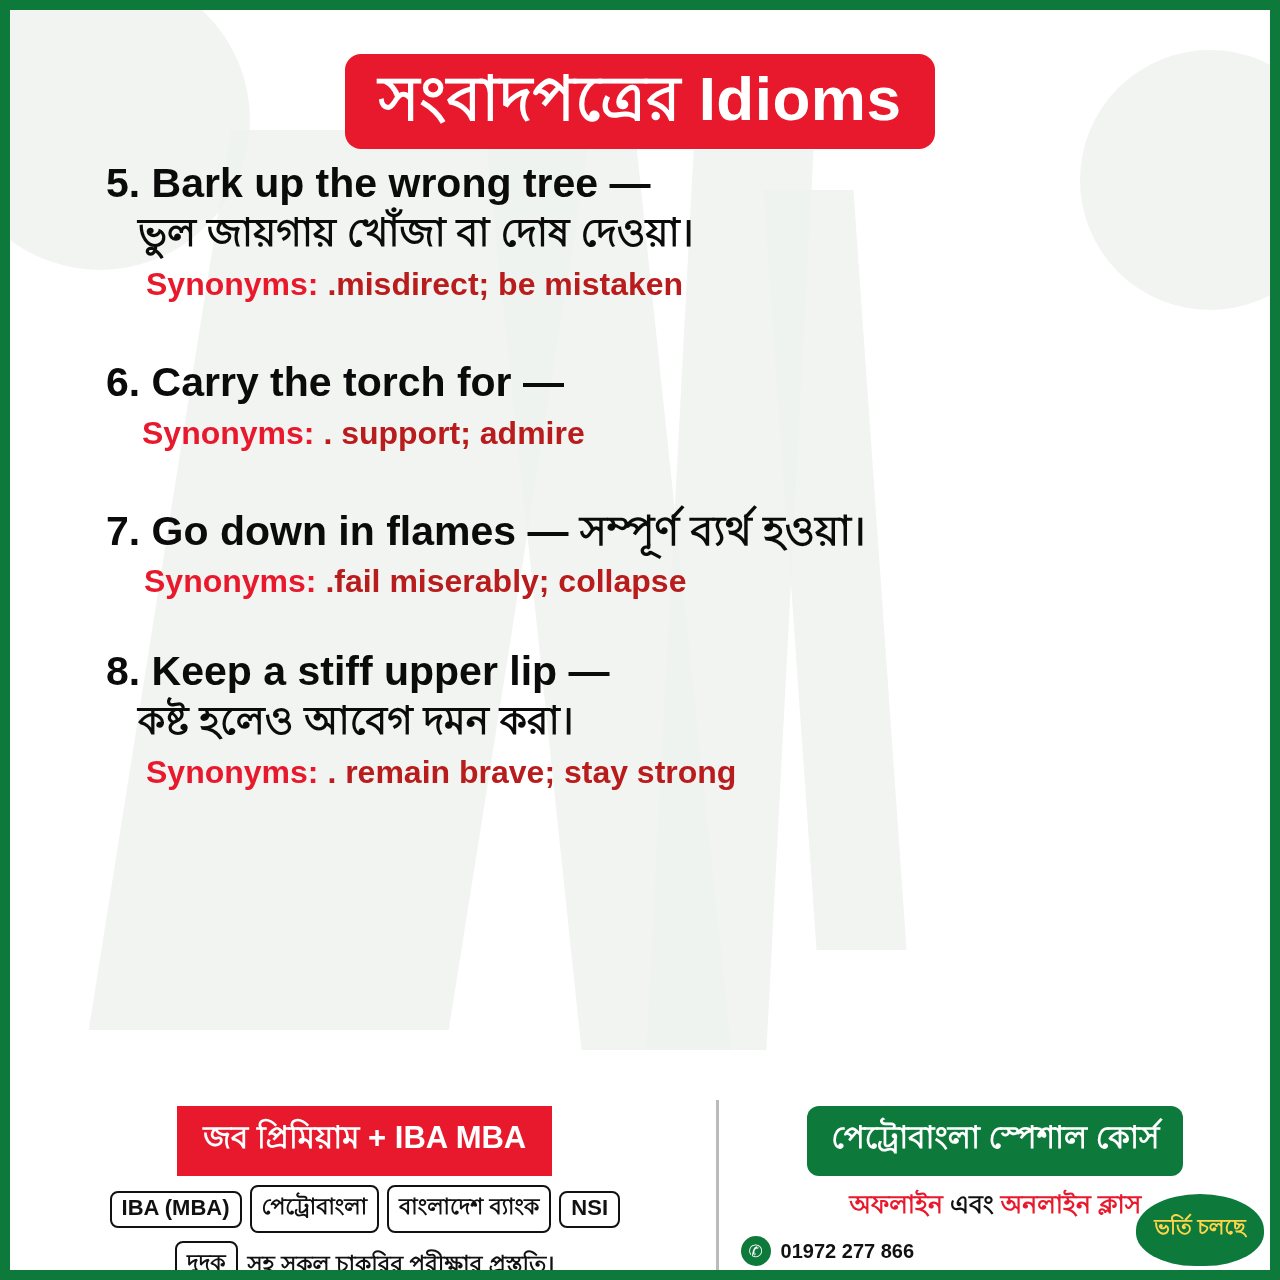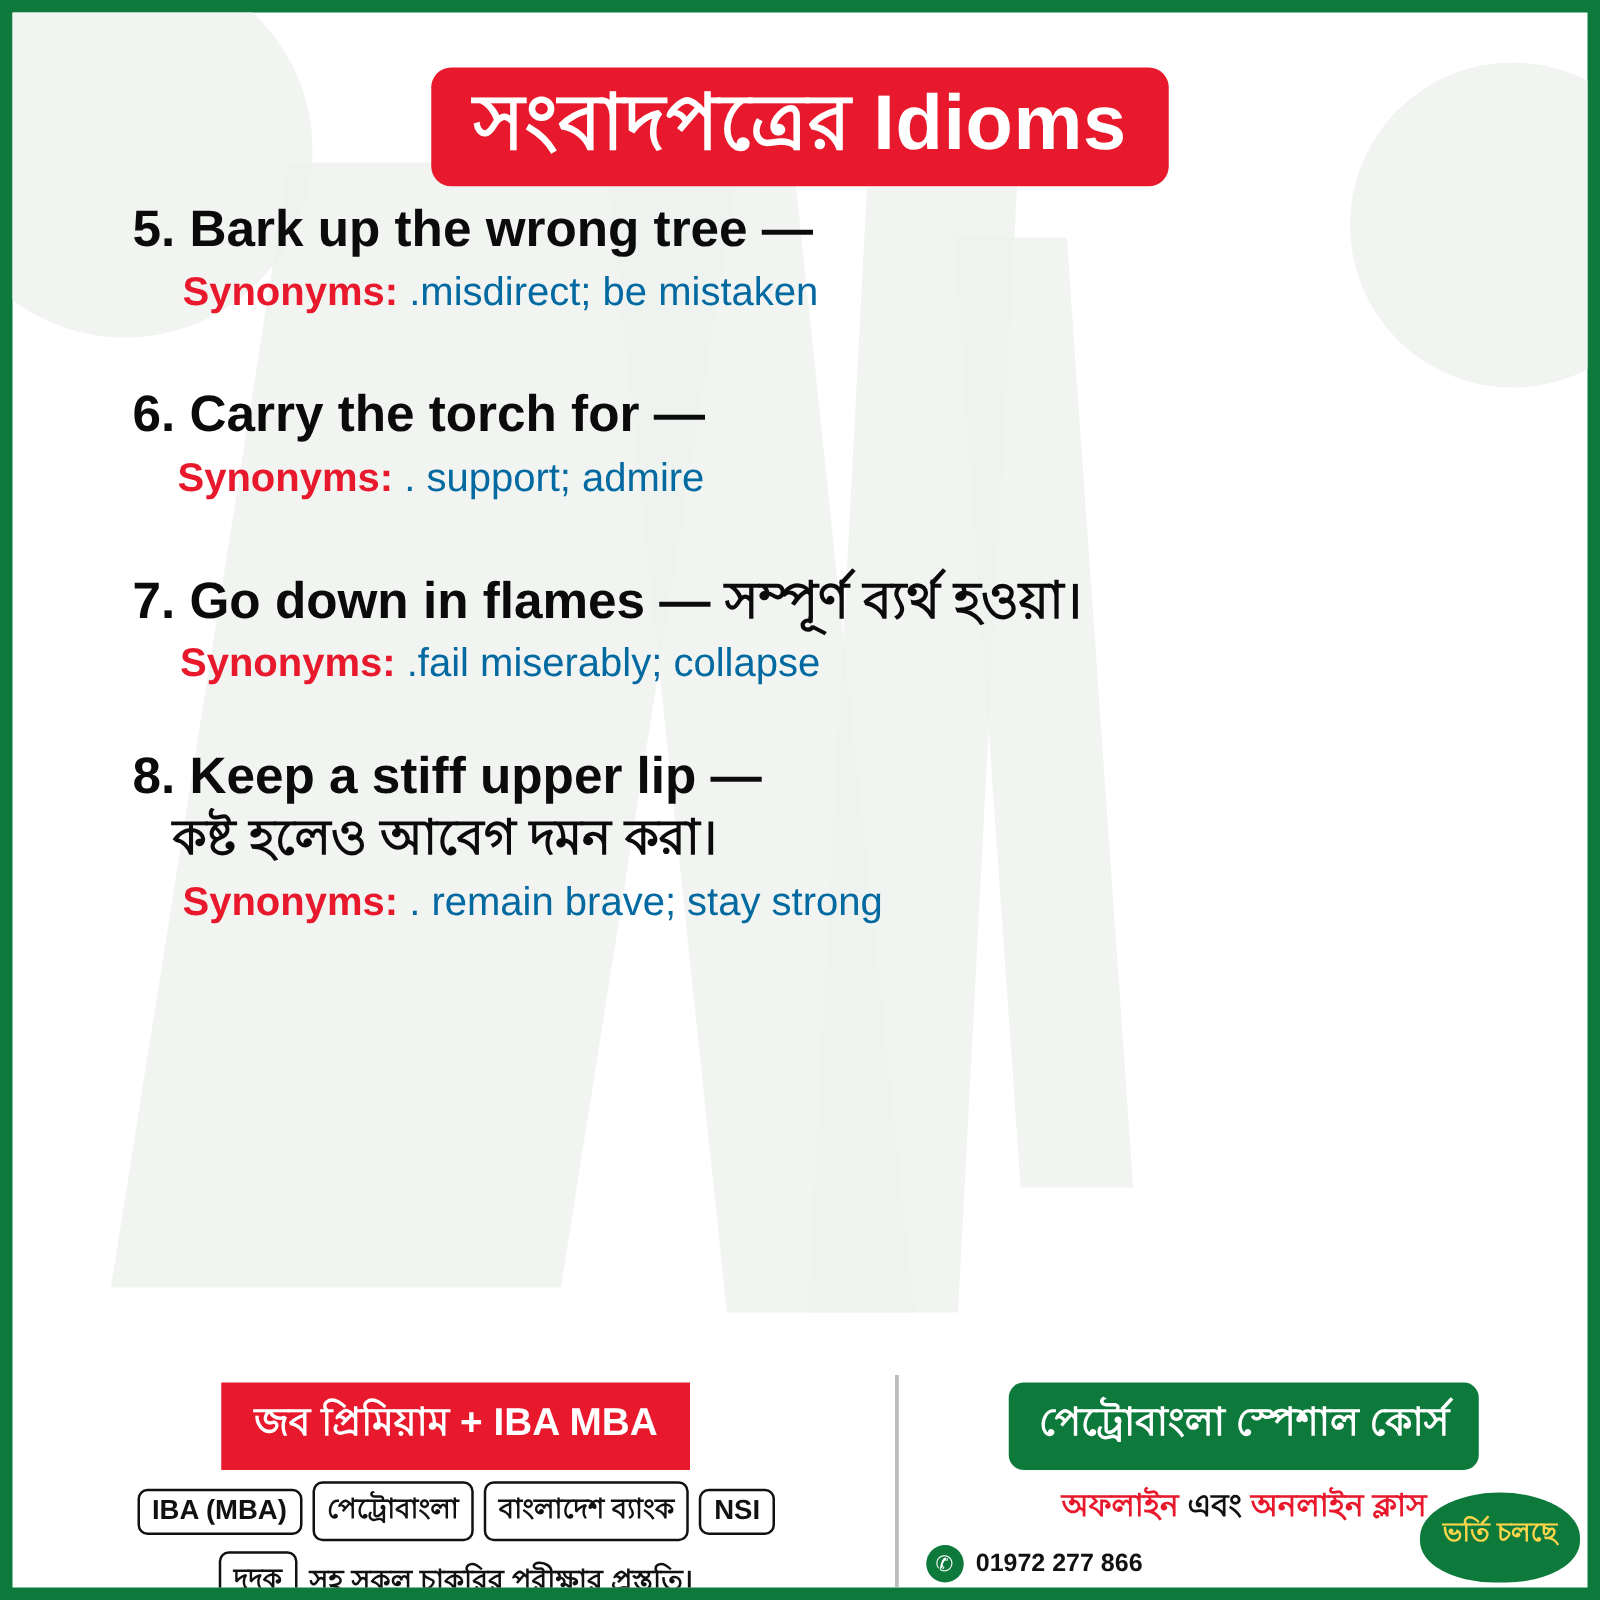--- a/index.html
+++ b/index.html
@@ -74,21 +74,21 @@
     margin-top: 2px;
   }
   .syn-row {
     margin-top: 6px;
     padding-left: 96px;
     font-size: 32px;
     line-height: 1.25;
     color: #222;
   }
   .syn-label { color: #e8192c; font-weight: 700; }
-  .syn-text { color: #0369a1; }
+  .syn-text { color: #b91c1c; font-weight: bold; }
 
   .e5 .entry-head { padding-left: 56px; }
   .e5 .entry-bn { padding-left: 88px; }
   .e5 .syn-row { padding-left: 96px; }
   .e6 .entry-head { padding-left: 56px; }
   .e6 .entry-bn { padding-left: 84px; }
   .e6 .syn-row { padding-left: 92px; }
   .e7 .entry-head { padding-left: 56px; }
   .e7 .syn-row { padding-left: 94px; }
   .e8 .entry-head { padding-left: 56px; }
@@ -222,20 +222,21 @@
 
     <div class="title-wrap">
       <div class="title-pill">সংবাদপত্রের Idioms</div>
     </div>
 
 
     <div class="entries">
 
       <div class="entry e5">
         <div class="entry-head">5. Bark up the wrong tree —</div>
+        <div class="entry-bn">ভুল জায়গায় খোঁজা বা দোষ দেওয়া।</div>
         <div class="syn-row">
           <span class="syn-label">Synonyms:</span>
           <span class="syn-text">.misdirect; be mistaken</span>
         </div>
       </div>
 
       <div class="sp-lg"></div>
 
       <div class="entry e6">
         <div class="entry-head">6. Carry the torch for —</div>

